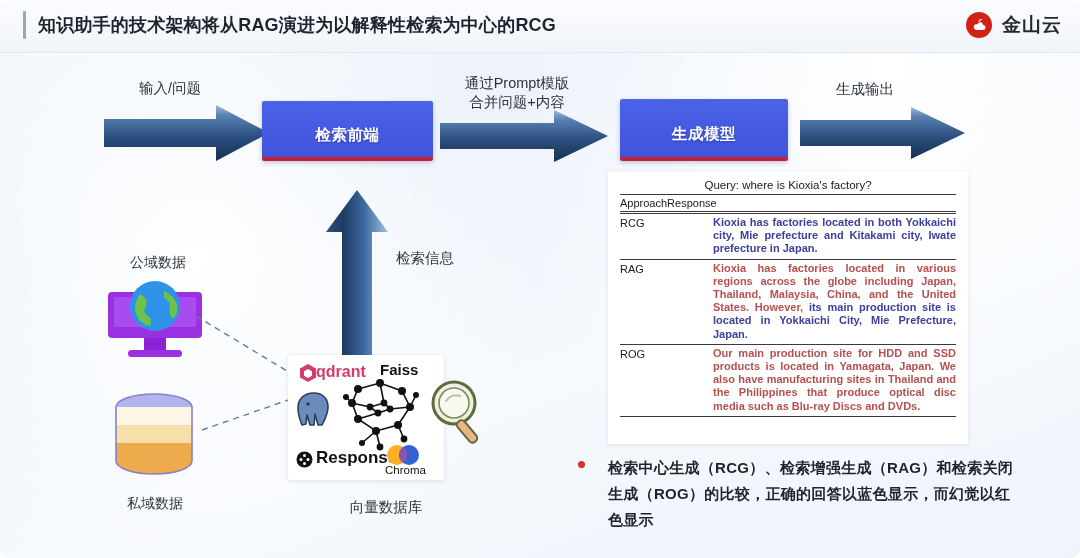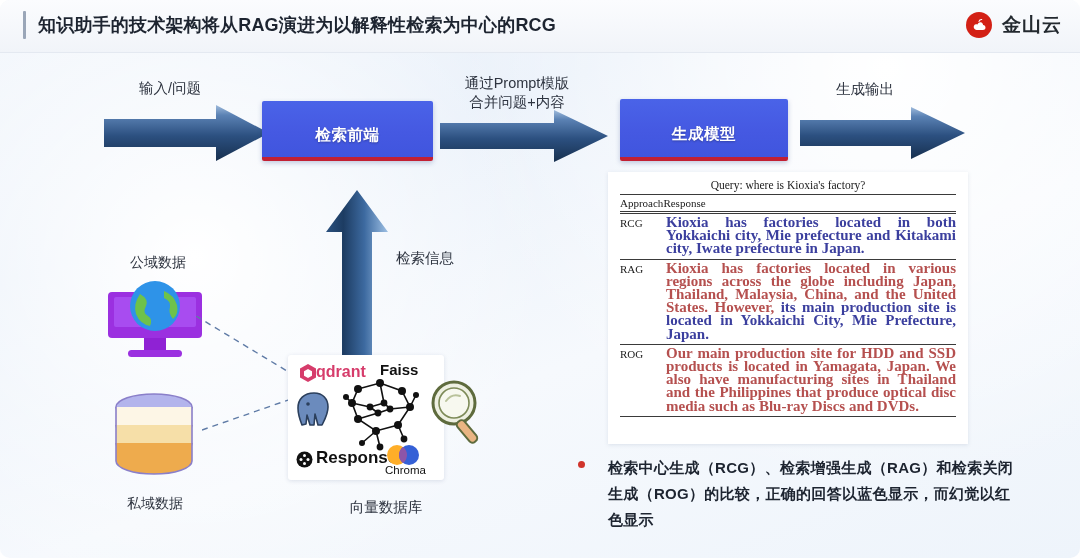--- a/index.html
+++ b/index.html
@@ -82,40 +82,41 @@
   }
   .vdb-logo{position:absolute;}
   .vdb-txt{position:absolute;font-weight:bold;color:#1a1a1a;}
   
   .tbl-panel{
     position:absolute;left:608px;top:172px;width:360px;height:272px;
     background:#ffffff;box-shadow:0 1px 4px rgba(70,90,130,.14);
   }
   .tbl{
     position:absolute;left:12px;top:5px;width:336px;
-    font-family:Liberation Serif, serif;
+    font-family:Liberation Sans, sans-serif;
   }
   .tbl-query{
     text-align:center;font-size:11.5px;color:#1a1a1a;
     padding:2px 0 3px 0;border-bottom:1px solid #3a3a3a;
   }
   .tbl-hdr{
     font-size:11px;color:#1a1a1a;padding:2px 0 2px 0;
     border-bottom:3px double #3a3a3a;
   }
   .tbl-row{
     display:flex;border-bottom:1px solid #3a3a3a;padding:2px 0 3px 0;
   }
   .tbl-row:last-child{border-bottom:1px solid #3a3a3a;}
   .tbl-app{
     flex:0 0 46px;font-size:11px;color:#1a1a1a;padding-top:1px;
   }
   .tbl-resp{
-    flex:1;font-size:15px;line-height:13.2px;text-align:justify;
+    flex:1;font-size:11px;line-height:13.2px;text-align:justify;
     font-weight:bold;
+    margin-left:47px;
   }
   .c-blue{color:#3b3f9e;}
   .c-red{color:#b5504f;}
   
   .cap-wrap{position:absolute;left:578px;top:455px;width:440px;}
   .cap-dot{
     position:absolute;left:0;top:6px;width:7px;height:7px;border-radius:50%;
     background:#d0342c;
   }
   .cap-text{

